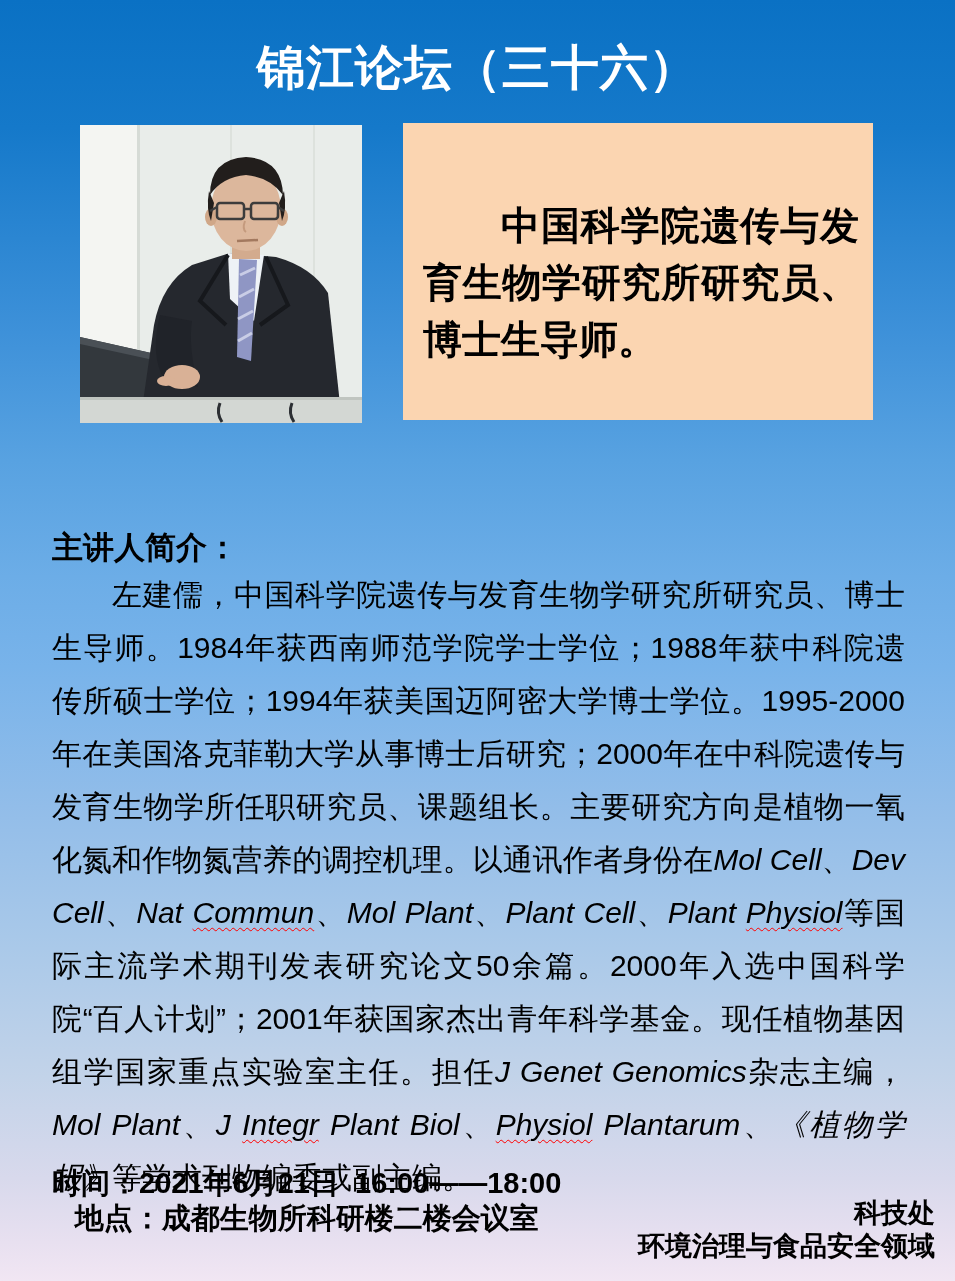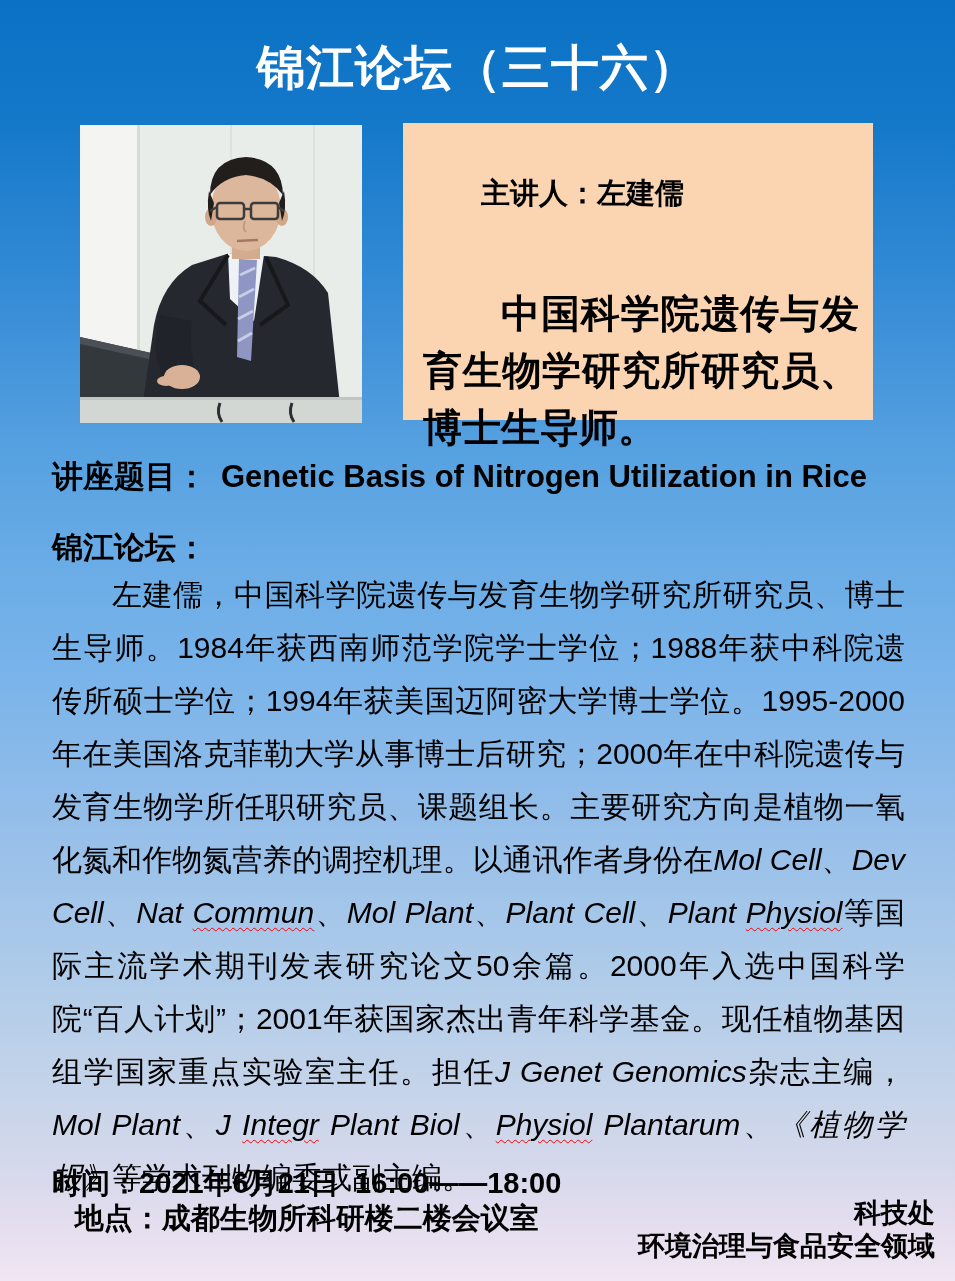--- a/index.html
+++ b/index.html
@@ -156,29 +156,25 @@
     <line x1="157" y1="116" x2="178" y2="115" stroke="#a3795f" stroke-width="2.5"></line>
     <path d="M165,96 Q162,104 166,107" fill="none" stroke="#c49a7d" stroke-width="2"></path>
 
     <rect x="0" y="274" width="282" height="24" fill="#d3d7d3"></rect>
     <rect x="0" y="272" width="282" height="3" fill="#c0c5c0"></rect>
     <path d="M140,278 Q136,288 142,297" fill="none" stroke="#2c2f33" stroke-width="3"></path>
     <path d="M212,278 Q208,288 214,297" fill="none" stroke="#2c2f33" stroke-width="3"></path>
   </svg>
 
   <div class="speaker-box">
-    <div class="speaker-name">主讲人：左建儒</div>
     <div class="speaker-aff">中国科学院遗传与发育生物学研究所研究员、博士生导师。</div>
   </div>
 
-  <div class="lecture-row">
-    <span>讲座题目：</span><span class="lecture-title-en">Genetic Basis of Nitrogen Utilization in Rice</span>
-  </div>
 
-  <div class="bio-heading">锦江论坛：</div>
+  <div class="bio-heading">主讲人简介：</div>
   <div class="bio-paragraph"><span>左建儒，中国科学院遗传与发育生物学研究所研究员、博士生导师。1984年获西南师范学院学士学位；1988年获中科院遗传所硕士学位；1994年获美国迈阿密大学博士学位。1995-2000年在美国洛克菲勒大学从事博士后研究；2000年在中科院遗传与发育生物学所任职研究员、课题组长。主要研究方向是植物一氧化氮和作物氮营养的调控机理。以通讯作者身份在</span><span class="it">Mol Cell</span><span>、</span><span class="it">Dev Cell</span><span>、</span><span class="it">Nat </span><span class="it sq">Commun</span><span>、</span><span class="it">Mol Plant</span><span>、</span><span class="it">Plant Cell</span><span>、</span><span class="it">Plant </span><span class="it sq">Physiol</span><span>等国际主流学术期刊发表研究论文50余篇。2000年入选中国科学院“百人计划”；2001年获国家杰出青年科学基金。现任植物基因组学国家重点实验室主任。担任</span><span class="it">J Genet Genomics</span><span>杂志主编，</span><span class="it">Mol Plant</span><span>、</span><span class="it">J </span><span class="it sq">Integr</span><span class="it"> Plant Biol</span><span>、</span><span class="it sq">Physiol</span><span class="it"> Plantarum</span><span>、</span><span class="it">《植物学报》</span><span>等学术刊物编委或副主编。</span></div>
 
   <div class="footer-left"><span>时间：</span><span>2021年6月21日  16:00——18:00</span>
 <span>地点：</span><span>成都生物所科研楼二楼会议室</span></div>
 
   <div class="footer-org">
     <div>科技处</div>
     <div>环境治理与食品安全领域</div>
   </div>
 

